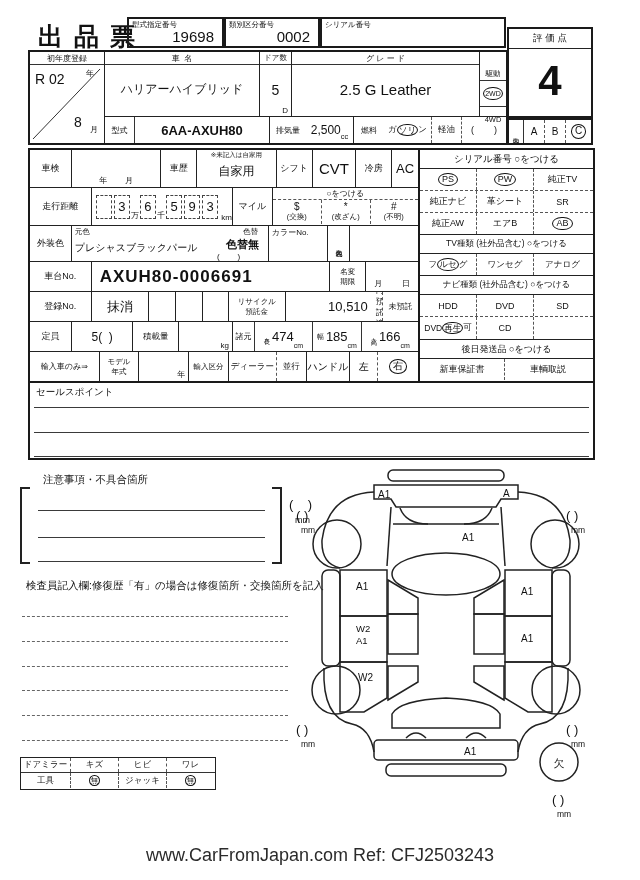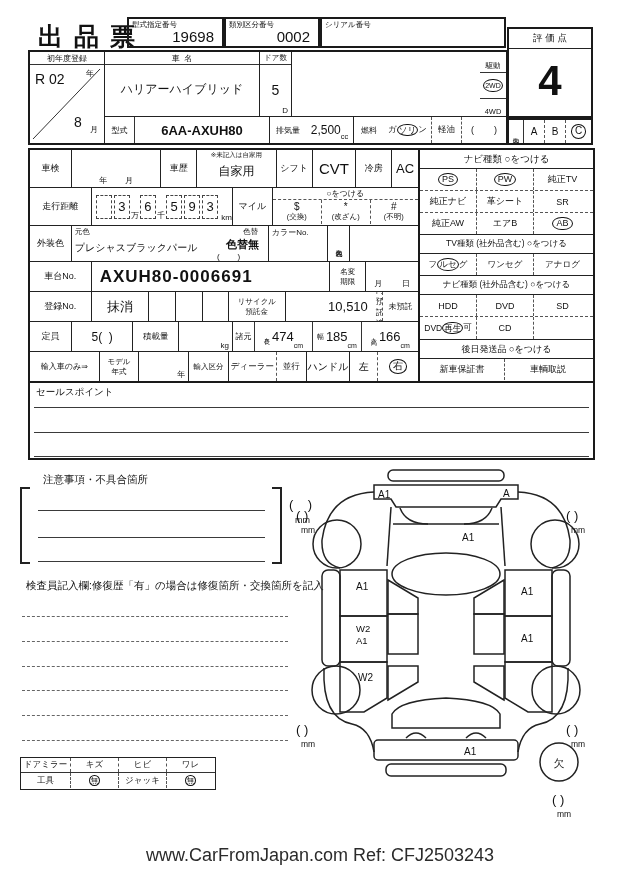--- a/index.html
+++ b/index.html
@@ -80,22 +80,26 @@
       <div class="cell bbt pre" style="height:13px;font-size:8px;">車  名</div>
       <div class="cell" style="height:49px;font-size:12px;">ハリアーハイブリッド</div>
     </div>
 
     <div class="abs br" style="left:230px;top:0;width:32px;height:64px;">
       <div class="cell bbt" style="height:13px;font-size:7.5px;">ドア数</div>
       <div class="cell" style="height:49px;font-size:14px;">5</div>
       <span class="unit-br">D</span>
     </div>
 
-
-    <div class="abs" style="left:450px;top:8px;width:26px;height:64px;">
+    <div class="abs br" style="left:262px;top:0;width:188px;height:64px;">
+      <div class="cell bbt pre" style="height:13px;font-size:8px;">グ レ ー ド</div>
+      <div class="cell" style="height:49px;font-size:15px;">2.5 G Leather</div>
+    </div>
+
+    <div class="abs" style="left:450px;top:16px;width:26px;height:64px;">
       <div class="cell bbt" style="height:13px;font-size:7.5px;">駆動</div>
       <div class="cell bbt" style="height:26px;">
         <span class="circ" style="font-size:7px;padding:2px 1px;">2WD</span>
       </div>
       <div class="cell" style="height:24px;font-size:7.5px;">4WD</div>
     </div>
 
     <div class="row" style="position:absolute;left:75px;top:64px;width:401px;height:27px;border-top:1.5px solid #222;">
       <div class="cell brt" style="width:30px;font-size:8px;">型式</div>
       <div class="cell br" style="width:135px;font-size:13px;font-weight:bold;">6AA-AXUH80</div>
@@ -254,21 +258,21 @@
         <div class="cell br" style="width:30px;font-size:8.5px;">並行</div>
         <div class="cell br" style="width:44px;font-size:10px;">ハンドル</div>
         <div class="cell brd" style="width:28px;font-size:10px;">左</div>
         <div class="cell" style="width:40px;">
           <span class="circ" style="font-size:10px;">右</span>
         </div>
       </div>
     </div>
 
     <div class="abs" style="left:390px;top:0;width:173px;height:231px;">
-      <div class="cell bb" style="height:19px;font-size:9.5px;">ナビ種類 ○をつける</div>
+      <div class="cell bb" style="height:19px;font-size:9.5px;">シリアル番号 ○をつける</div>
       <div class="row bbd" style="height:22px;">
         <div class="cell brd" style="width:57px;">
             <span class="circ" style="font-size:9px;">PS</span>
           </div>
         <div class="cell brd" style="width:57px;">
             <span class="circ" style="font-size:9px;">PW</span>
           </div>
         <div class="cell" style="width:57px;font-size:9px;">純正TV</div>
       </div>
       <div class="row bbd" style="height:22px;">

